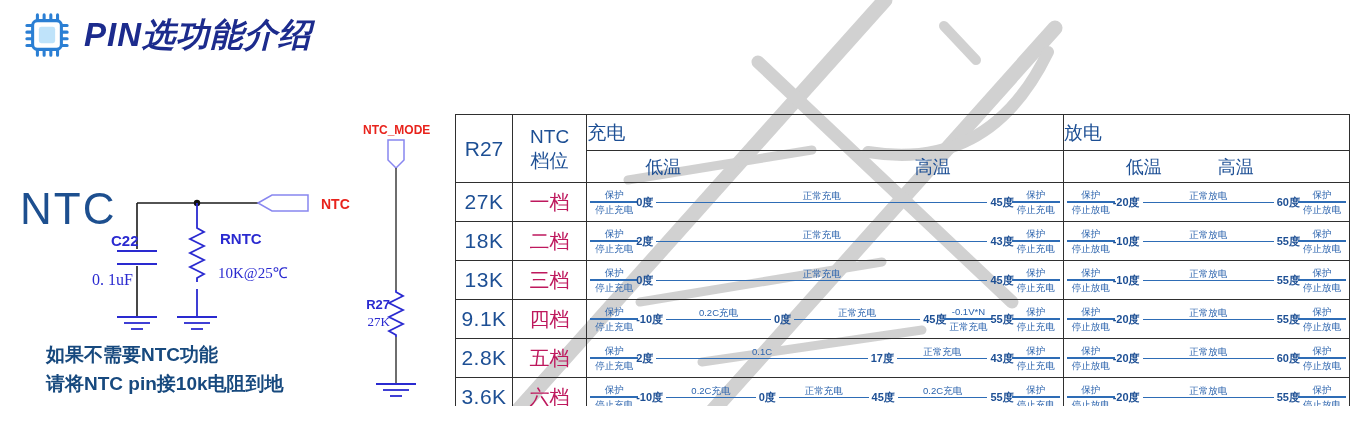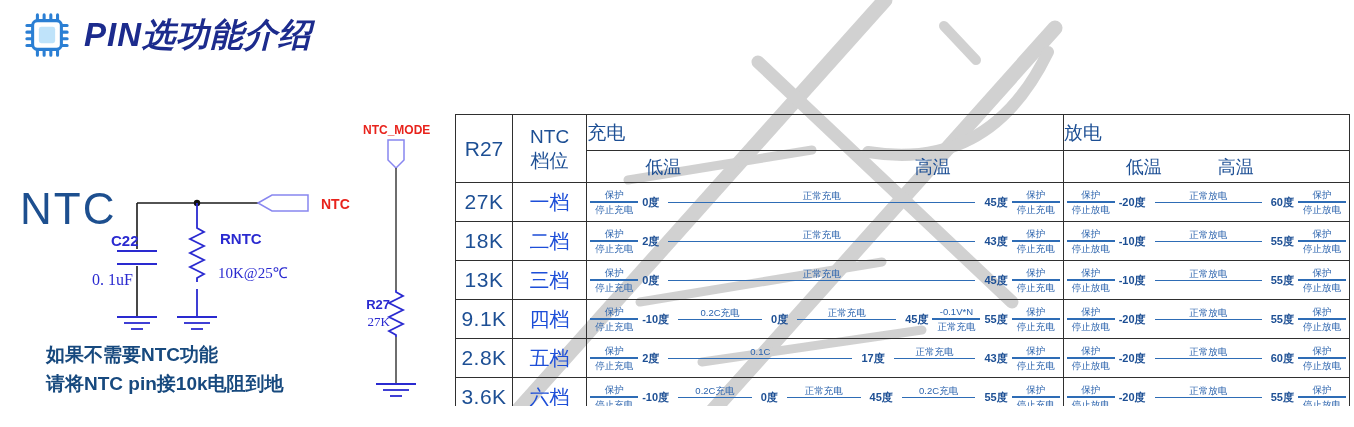--- a/index.html
+++ b/index.html
@@ -21,23 +21,23 @@
   .ntc-table tbody tr{height:39px;}
   .h-r27{font-size:21px;color:#1d4f94;text-align:center;}
   .h-ntc{font-size:19px;color:#1d4f94;text-align:center;line-height:1.25;}
   .h-ntc .cjk{font-family:"Liberation Serif",serif;}
   .h-main{font-size:19px;color:#1d4f94;text-align:left;font-family:"Liberation Serif",serif;}
   .sub-charge{display:flex;justify-content:space-between;padding:0 112px 0 58px;
               font-size:18px;color:#1d4f94;font-family:"Liberation Serif",serif;}
   .sub-discharge{display:flex;justify-content:flex-start;padding-left:62px;gap:56px;
               font-size:18px;color:#1d4f94;font-family:"Liberation Serif",serif;}
   .cell-r27{font-size:21px;color:#1d4f94;text-align:center;font-weight:500;letter-spacing:.5px;}
-  .cell-gear{font-size:20px;color:#1d4ed8;text-align:center;font-family:"Liberation Serif",serif;}
+  .cell-gear{font-size:20px;color:#be185d;text-align:center;font-family:"Liberation Serif",serif;}
   
-  .diag{display:flex;align-items:center;width:100%;box-sizing:border-box;padding:0 8px;gap:8px;}
+  .diag{display:flex;align-items:center;width:100%;box-sizing:border-box;padding:0 8px;gap:2px;}
   .temp{font-size:11px;font-weight:600;color:#1d4f94;white-space:nowrap;padding:0 1px;flex-shrink:0;}
   .frac{display:inline-flex;flex-direction:column;align-items:center;font-size:9.5px;line-height:11px;
         color:#2b63ad;white-space:nowrap;flex-shrink:0;}
   .frac .bar{align-self:stretch;height:1.5px;background:#2e6cb5;margin:1px -5px;}
   .seg{display:flex;flex-direction:column;align-items:center;font-size:9.5px;line-height:11px;
        color:#2b63ad;white-space:nowrap;flex-basis:34px;min-width:28px;}
   .seg .bar{align-self:stretch;height:1.5px;background:#2e6cb5;margin-top:1px;}
   .seg .sp{height:11px;}
 </style>
 </head>

